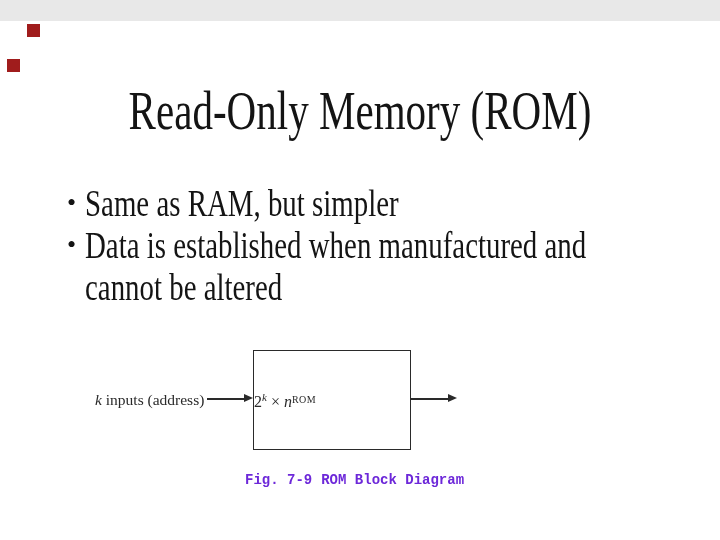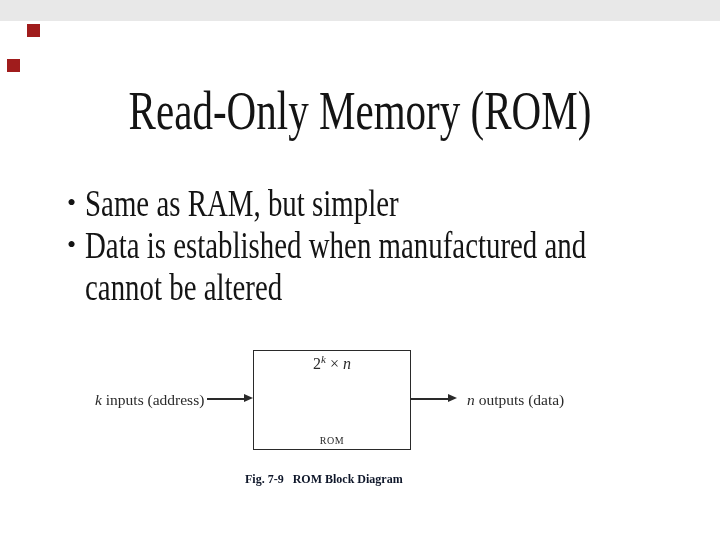--- a/index.html
+++ b/index.html
@@ -40,21 +40,21 @@
     white-space:nowrap;
     transform:scaleX(0.76);
     transform-origin:left top;
   }
 
   
   .diagram{position:absolute;left:0;top:0;width:720px;height:540px;font-family:"Liberation Serif","DejaVu Serif",serif;color:#2a2a2a;}
   .rom-box{
     position:absolute;left:253px;top:329px;width:158px;height:100px;
     border:1.5px solid #2a2a2a;
-    display:flex;flex-direction:column;align-items:center;justify-content:space-between;
+    display:flex;flex-direction:row;align-items:center;justify-content:flex-start;
     box-sizing:border-box;
   }
   .rom-box .dim{font-size:16px;line-height:17px;white-space:pre;}
   .rom-box .dim sup{font-size:11px;font-style:italic;}
   .rom-box .dim .var{font-style:italic;}
   .rom-box .romname{font-size:10px;line-height:16px;letter-spacing:0.5px;}
   .io-label{position:absolute;font-size:15.5px;line-height:17px;white-space:pre;}
   .io-label .var{font-style:italic;}
   .in-label{left:95px;top:370px;}
   .out-label{left:467px;top:370px;}
@@ -64,22 +64,23 @@
   .arrow-head{
     position:absolute;top:373px;width:0;height:0;
     border-top:4.5px solid transparent;
     border-bottom:4.5px solid transparent;
     border-left:9px solid #2a2a2a;
   }
   .head-in{left:244px;}
   .head-out{left:448px;}
   .caption{
     position:absolute;left:245px;top:451px;
-    font-weight:bold;font-size:12px;color:#0f172a;
+    font-weight:bold;font-size:14px;color:#6d28d9;
     white-space:pre;
+    font-family:Liberation Mono, monospace;
   }
   .caption .gap{display:inline-block;width:9px;}
 </style>
 </head>
 <body>
 
 <div class="slide">
 
   <div class="sq sq1" style="background: rgb(160, 28, 28);"></div>
   <div class="sq sq2" style="background: rgb(160, 28, 28);"></div>
@@ -110,18 +111,17 @@
     <div class="arrow-head head-in"></div>
 
     <div class="rom-box">
       <div class="dim"><span>2</span><sup>k</sup><span> × </span><span class="var">n</span></div>
       <div class="romname">ROM</div>
     </div>
 
     <div class="arrow-line arrow-out"></div>
     <div class="arrow-head head-out"></div>
 
-    <div class="io-label out-label"><span class="var">n</span><span> outputs (data)</span></div>
 
     <div class="caption"><span>Fig. 7-9</span><span class="gap"></span><span>ROM Block Diagram</span></div>
 
   </div>
 </div>
 
 </body></html>

